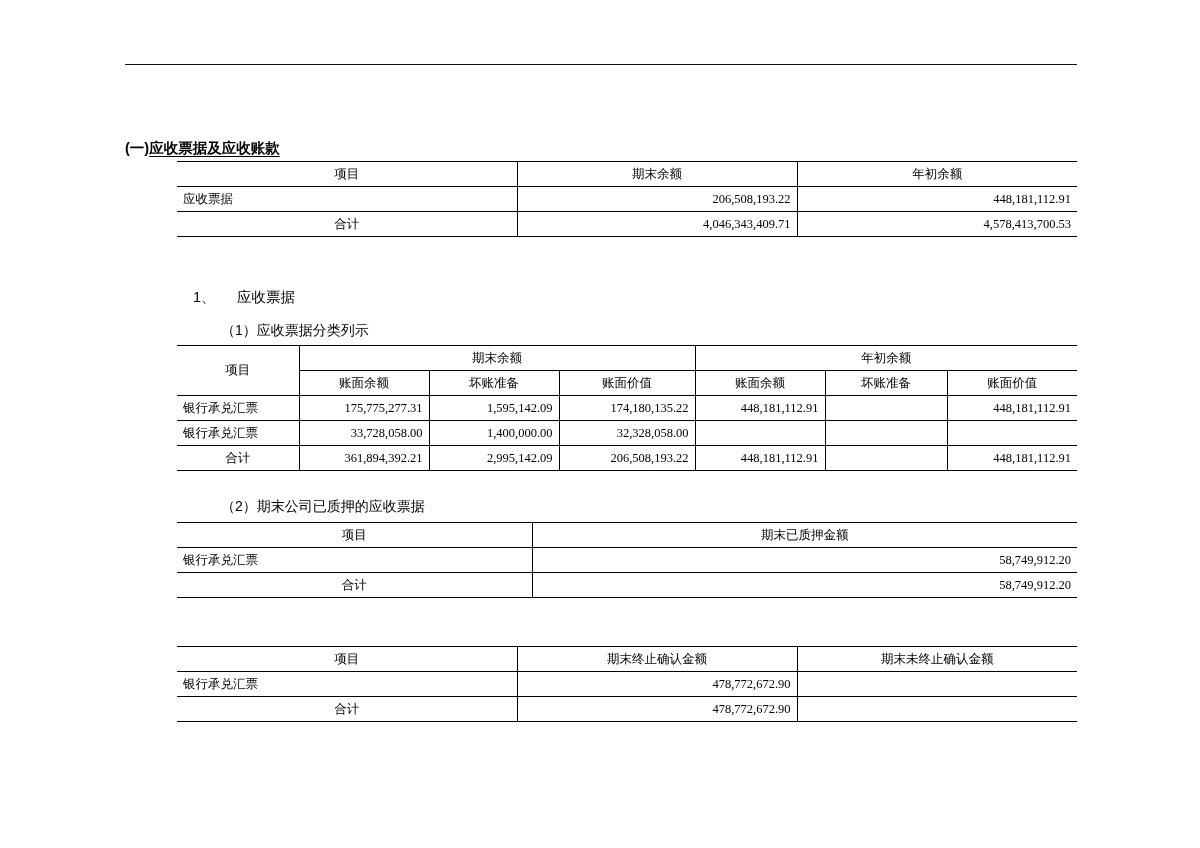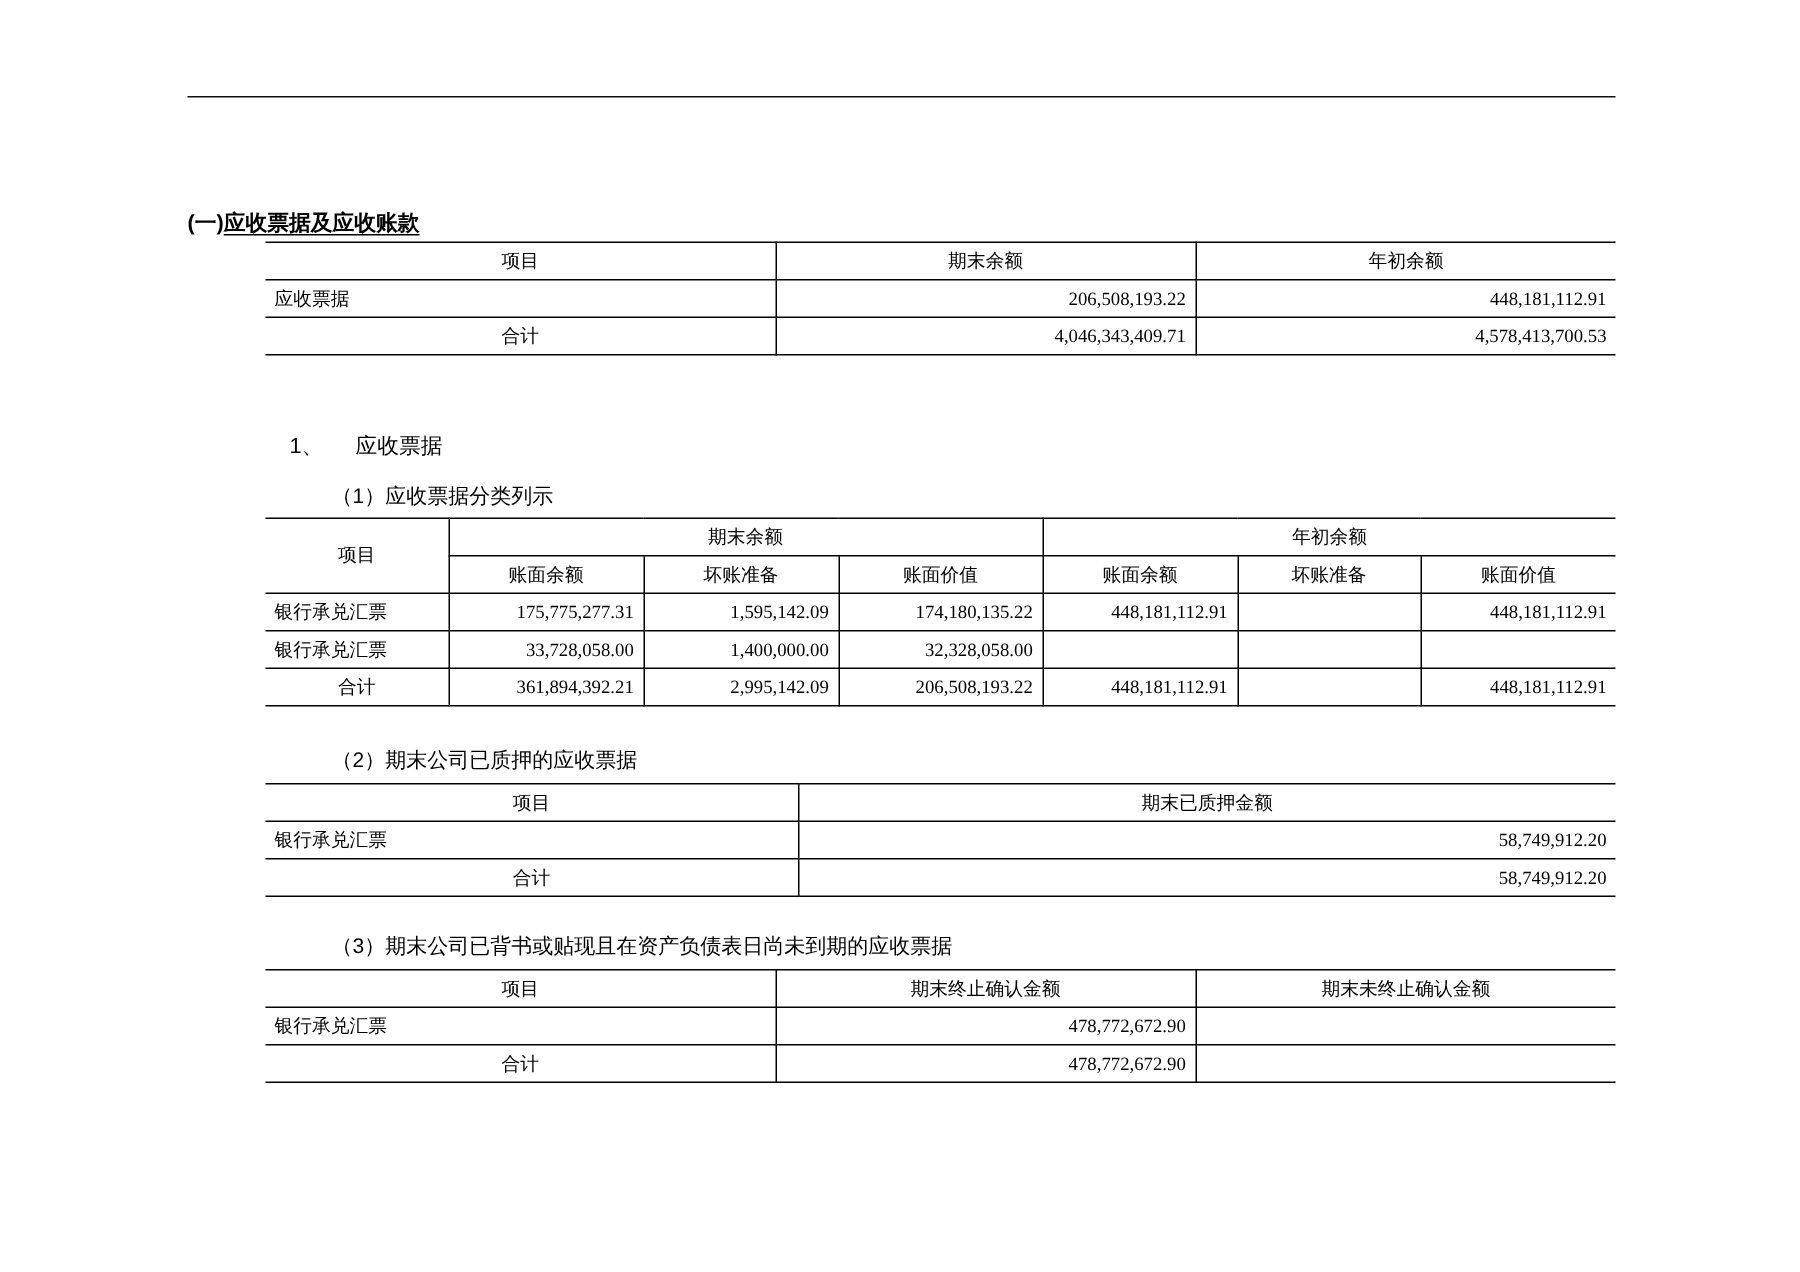--- a/index.html
+++ b/index.html
@@ -235,21 +235,20 @@
           <td class="lft cjk">银行承兑汇票</td>
           <td class="rgt">58,749,912.20</td>
         </tr>
         <tr class="thick-bottom">
           <td class="ctr cjk">合计</td>
           <td class="rgt">58,749,912.20</td>
         </tr>
       </tbody>
     </table>
 
-    <div class="h-item" style="left:96px; top:622px;">（3）期末公司已背书或贴现且在资产负债表日尚未到期的应收票据</div>
 
     <table class="tbl open" style="left:52px; top:646px; width:900px;">
       <colgroup>
         <col style="width:340px">
         <col style="width:280px">
         <col style="width:280px">
       </colgroup>
       <tbody>
         <tr class="thick-top">
           <td class="ctr cjk">项目</td>

